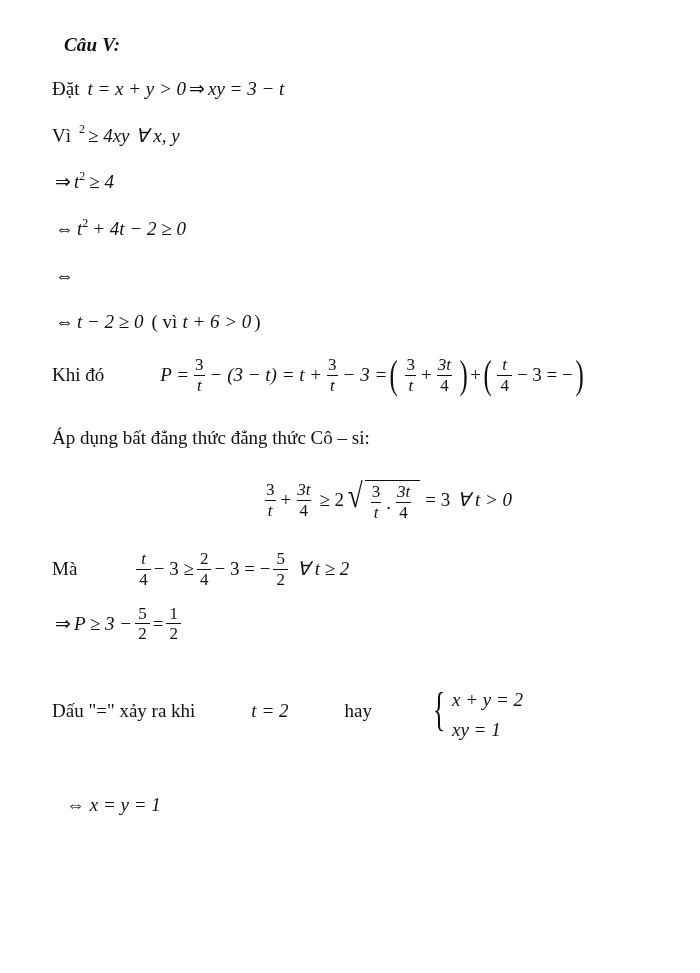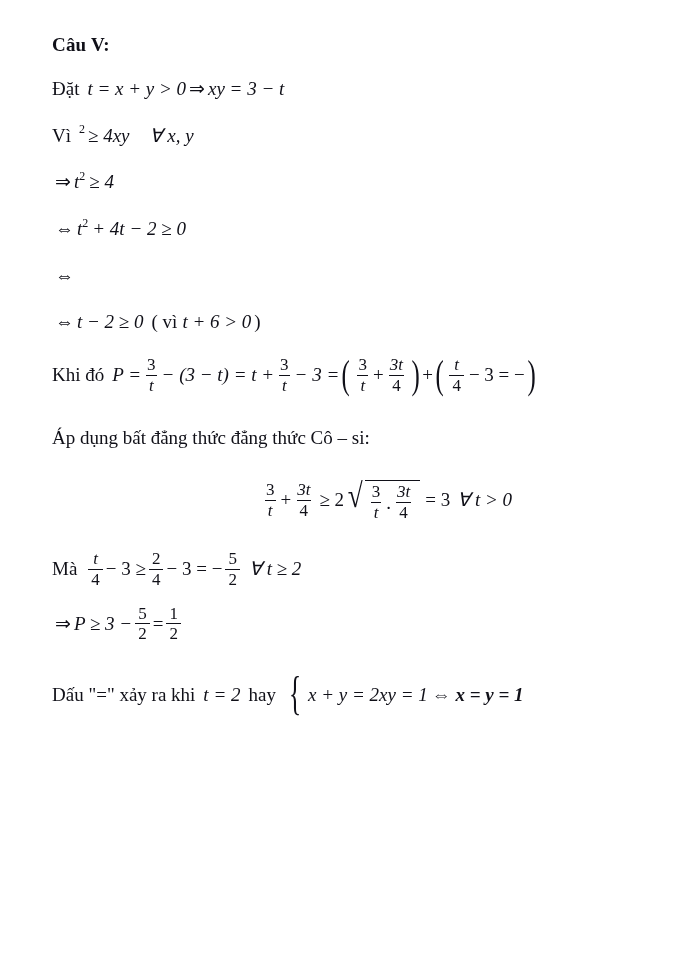--- a/index.html
+++ b/index.html
@@ -17,33 +17,35 @@
   .page {
     position: relative;
     width: 700px;
     height: 973px;
     padding: 30px 40px 0 52px;
     box-sizing: border-box;
   }
   .heading {
     font-weight: bold;
     font-size: 19px;
-    margin: 4px 0 20px 0;
+    margin: 4px 0 20px 12px;
     letter-spacing: 0.2px;
+    font-style: italic;
   }
   .line {
     font-size: 19px;
     margin: 0 0 21px 0;
     line-height: 1.35;
     display: flex;
     align-items: center;
     flex-wrap: wrap;
   }
   .line.tall {
     margin-bottom: 16px;
+    gap: 48px;
   }
   .txt {
     white-space: pre;
   }
   .math {
     font-family: "Liberation Serif", serif;
     font-style: italic;
     font-size: 19px;
     display: inline-flex;
     align-items: center;
@@ -131,23 +133,24 @@
   .system .brace {
     font-size: 46px;
     font-style: normal;
     font-weight: 300;
     line-height: 0.75;
     transform: scaleX(0.55);
     display: inline-block;
   }
   .system .rows {
     display: inline-flex;
-    flex-direction: row;
+    flex-direction: column;
     justify-content: flex-start;
     padding-left: 2px;
+    margin-top: 8px;
   }
   .system .rows > div {
     line-height: 1.55;
     white-space: pre;
   }
   .centered {
     justify-content: center;
     padding-left: 60px;
   }
 </style>
@@ -165,21 +168,21 @@
       <span class="op">⇒</span>
       <span>xy = 3 − t</span>
     </span>
   </div>
 
   <div class="line">
     <span class="txt">Vì</span>
     <span class="math" style="margin-left:8px;">
       <span class="sup up">2</span>
       <span style="margin-left:3px;">≥ 4xy</span>
-      <span style="margin-left:20px;">∀ x, y</span>
+      <span style="margin-left:6px;">∀ x, y</span>
     </span>
   </div>
 
   <div class="line">
     <span class="math">
       <span class="op">⇒</span>
       <span>t</span>
       <span class="sup up">2</span>
       <span style="margin-left:4px;">≥ 4</span>
     </span>
@@ -329,16 +332,16 @@
       <span>t = 2</span>
     </span>
     <span class="txt" style="margin-left:8px;">hay</span>
     <span class="system" style="margin-left:8px;">
       <span class="brace">{</span>
       <span class="rows">
         <div class="math">x + y = 2</div>
         <div class="math">xy = 1</div>
       </span>
     </span>
-    <span class="math" style="margin-left:2px;font-weight:bold;">⇔ x = y = 1</span>
+    <span class="math" style="margin-left:14px;">⇔ x = y = 1</span>
   </div>
 
 </div>
 
 </body></html>

